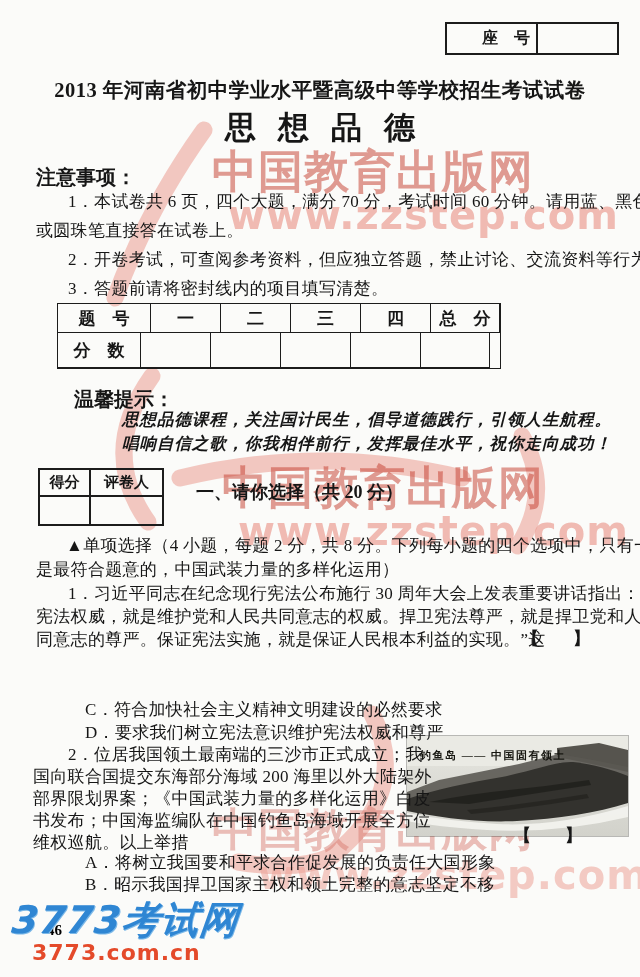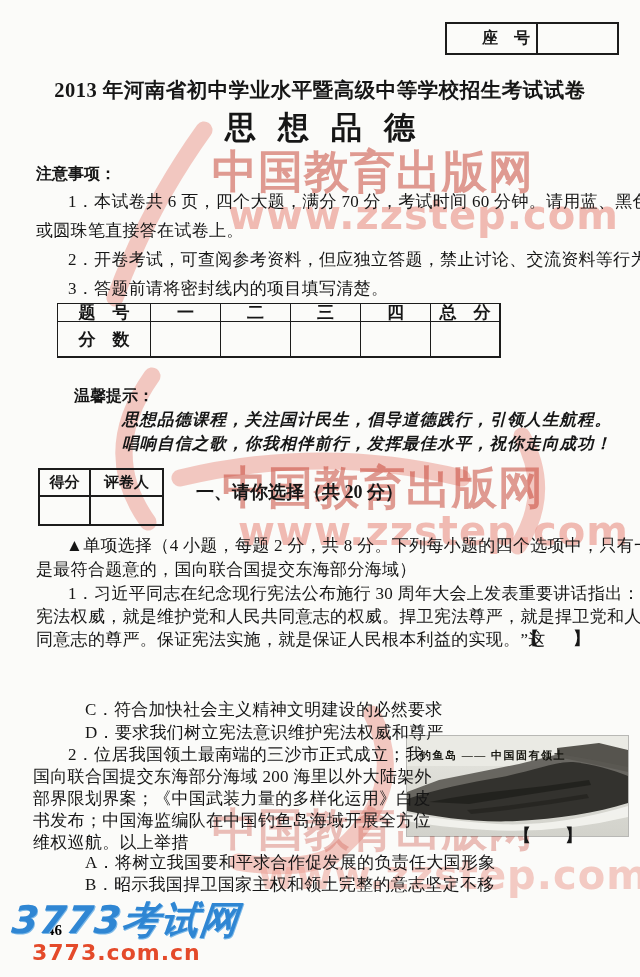--- a/index.html
+++ b/index.html
@@ -8,37 +8,37 @@
     position:relative;
     width:640px;height:977px;
     margin:0 auto;
     background:#fbfbf9;
     overflow:hidden;
     font-family:"Liberation Serif","DejaVu Serif",serif;
     color:#161616;
   }
   .abs{position:absolute;white-space:nowrap;}
   .line{font-size:17px;letter-spacing:0.3px;z-index:4;}
-  .heading{font-weight:bold;font-size:16px;z-index:4;}
+  .heading{font-weight:bold;font-size:20px;z-index:4;}
   .title{width:640px;text-align:center;font-size:20.5px;font-weight:bold;letter-spacing:0.5px;z-index:4;}
   .subject{width:640px;text-align:center;font-size:31px;font-weight:bold;letter-spacing:22px;text-indent:22px;z-index:4;}
   .tipline{font-size:16.5px;font-style:italic;font-weight:600;letter-spacing:1px;z-index:4;}
   .sectitle{font-size:18px;font-weight:bold;z-index:4;}
   .bracket{font-size:17px;font-weight:bold;z-index:5;}
 
   
   .seat-box{display:flex;border:2px solid #1c1c1c;z-index:4;background:transparent;}
   .seat-box .cell{height:29px;display:flex;align-items:center;justify-content:center;}
   .seat-box .lbl{width:60px;font-size:16px;font-weight:600;letter-spacing:6px;text-indent:6px;padding-left:29px;}
   .seat-box .blank{width:79px;border-left:2px solid #1c1c1c;}
 
   
   .score-table{z-index:4;}
   .score-table .row{display:flex;}
-  .score-table .cell{border:1px solid #1c1c1c;box-sizing:border-box;display:flex;align-items:center;justify-content:center;font-size:17px;font-weight:bold;height:19px;margin:-1px 0 0 -1px;background:transparent;}
+  .score-table .cell{border:1px solid #1c1c1c;box-sizing:border-box;display:flex;align-items:center;justify-content:center;font-size:17px;font-weight:bold;height:30px;margin:-1px 0 0 -1px;background:transparent;}
   .score-table{border:1px solid #1c1c1c;}
 
   
   .grader-box{z-index:4;border:2px solid #1c1c1c;}
   .grader-box .row{display:flex;}
   .grader-box .cell{box-sizing:border-box;display:flex;align-items:center;justify-content:center;font-size:15px;font-weight:600;}
   .grader-box .c1{width:49px;}
   .grader-box .c2{width:73px;border-left:2px solid #1c1c1c;}
   .grader-box .r1 .cell{height:27px;border-bottom:2px solid #1c1c1c;}
   .grader-box .r2 .cell{height:27px;}
@@ -98,21 +98,21 @@
   <div class="abs score-table" style="left:57px;top:303px;">
     <div class="row">
       <div class="cell" style="width:94px;">题　号</div>
       <div class="cell" style="width:71px;">一</div>
       <div class="cell" style="width:71px;">二</div>
       <div class="cell" style="width:71px;">三</div>
       <div class="cell" style="width:71px;">四</div>
       <div class="cell" style="width:70px;">总　分</div>
     </div>
     <div class="row">
-      <div class="cell" style="width:94px;height:36px;">分　数</div>
+      <div class="cell" style="width:84px;height:36px;">分　数</div>
       <div class="cell" style="width:71px;height:36px;"></div>
       <div class="cell" style="width:71px;height:36px;"></div>
       <div class="cell" style="width:71px;height:36px;"></div>
       <div class="cell" style="width:71px;height:36px;"></div>
       <div class="cell" style="width:70px;height:36px;"></div>
     </div>
   </div>
 
   <div class="abs heading" style="left:36px;top:386px;margin-left:38px;">温馨提示：</div>
   <div class="abs tipline" style="left:122px;top:409px;">思想品德课程，关注国计民生，倡导道德践行，引领人生航程。</div>
@@ -124,21 +124,21 @@
     <div class="row r2">
       <div class="cell c1"></div>
       <div class="cell c2"></div>
     </div>
   </div>
 
   <div class="abs tipline" style="left:122px;top:433px;">唱响自信之歌，你我相伴前行，发挥最佳水平，祝你走向成功！</div>
 
   <div class="abs sectitle" style="left:196px;top:480px;">一、请你选择（共 20 分）</div>
   <div class="abs line" style="left:66px;top:534px;">▲单项选择（4 小题，每题 2 分，共 8 分。下列每小题的四个选项中，只有一项</div>
-  <div class="abs line" style="left:36px;top:558px;">是最符合题意的，国向联合国提交东海部分海域）</div>
+  <div class="abs line" style="left:36px;top:558px;">是最符合题意的，中国武装力量的多样化运用）</div>
 
   <div class="abs line" style="left:68px;top:582px;">1．习近平同志在纪念现行宪法公布施行 30 周年大会上发表重要讲话指出：“维护</div>
   <div class="abs line" style="left:36px;top:605px;">宪法权威，就是维护党和人民共同意志的权威。捍卫宪法尊严，就是捍卫党和人民共</div>
   <div class="abs line" style="left:36px;top:628px;">同意志的尊严。保证宪法实施，就是保证人民根本利益的实现。”这</div>
   <div class="abs bracket" style="left:522px;top:627px;">【　　】</div>
   <div class="abs line" style="left:85px;top:698px;">C．符合加快社会主义精神文明建设的必然要求</div>
   <div class="abs line" style="left:85px;top:721px;">D．要求我们树立宪法意识维护宪法权威和尊严</div>
 
   <div class="abs line" style="left:68px;top:743px;">2．位居我国领土最南端的三沙市正式成立；我</div>
   <div class="abs line" style="left:33px;top:765px;">国向联合国提交东海部分海域 200 海里以外大陆架外</div>

